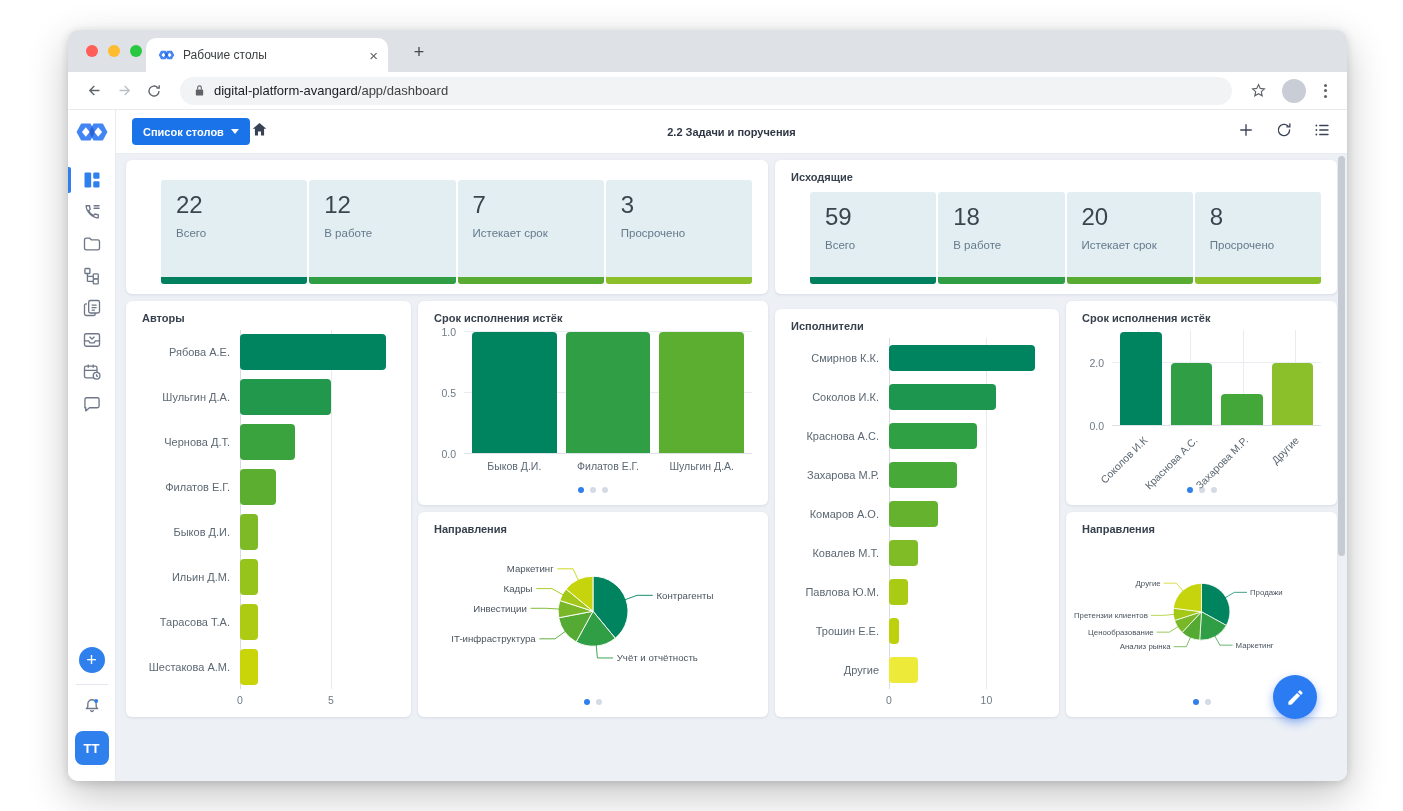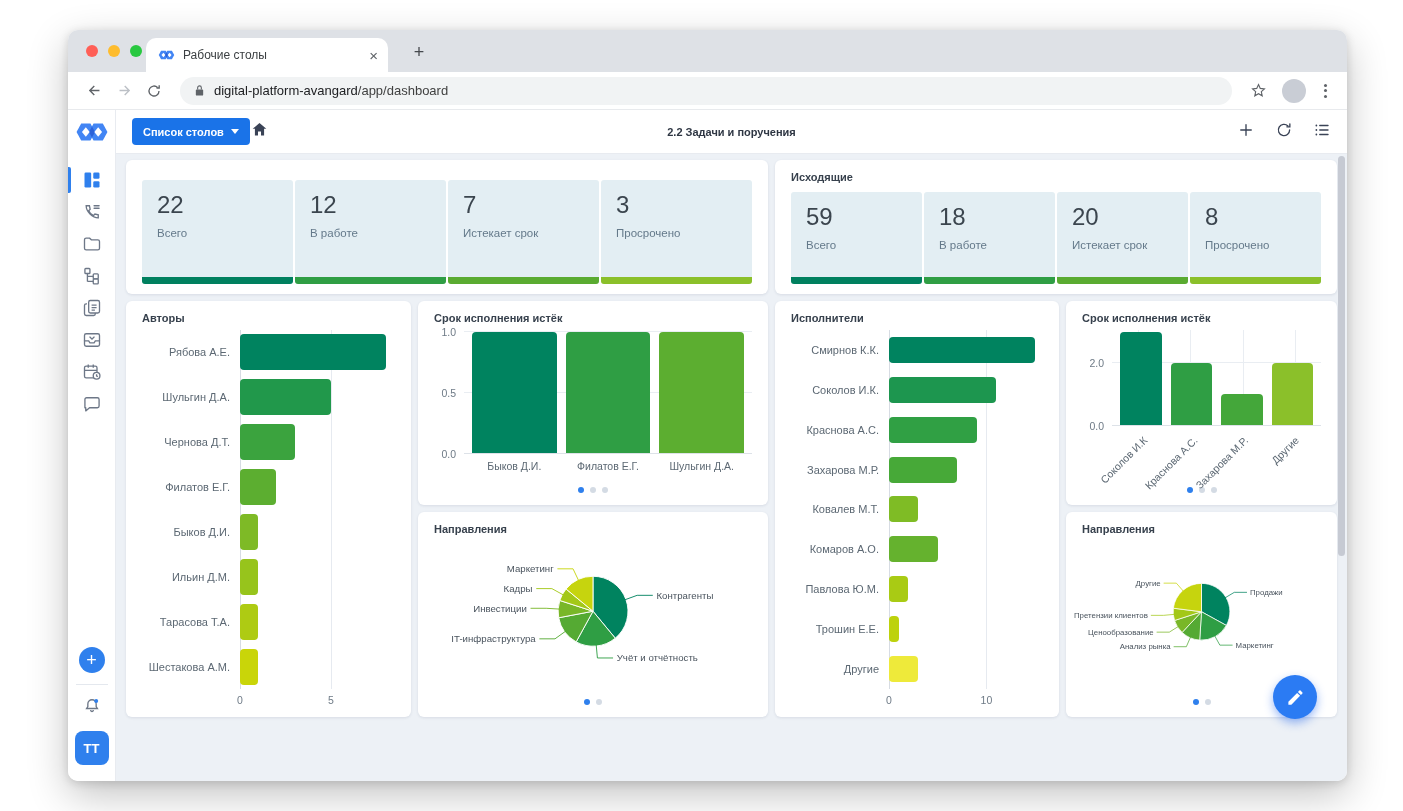--- a/index.html
+++ b/index.html
@@ -47,24 +47,24 @@
   .tb-title{ position:absolute; left:50%; transform:translateX(-50%); font-size:11px; font-weight:700; color:#2e3643; }
   .tb-right{ margin-left:auto; display:flex; gap:20px; align-items:center; }
 
   
   .content{ flex:1; background:#edf1f6; position:relative; padding:6px 10px 0; }
   .grid{ display:grid; grid-template-columns:285px 350px 284px 1fr; grid-template-rows:134px 204px 205px; gap:7px; }
   .card{ background:#fff; border-radius:6px; box-shadow:0 1px 3px rgba(25,39,80,.10); padding:11px 16px 10px; display:flex; flex-direction:column; min-height:0; min-width:0;}
   .card-title{ font-size:11px; font-weight:700; color:#37414d; }
   .c-incoming{ grid-column:1/3; grid-row:1; } .c-outgoing{ grid-column:3/5; grid-row:1; }
   .c-authors{ grid-column:1; grid-row:2/4; } .c-expl{ grid-column:2; grid-row:2; }
-  .c-dirl{ grid-column:2; grid-row:3; } .c-exec{ grid-column:3; grid-row:2/4; }
+  .c-dirl{ grid-column:2; grid-row:3; } .c-exec{ grid-column:3; grid-row:2/4;margin-top:8px; }
   .c-expr{ grid-column:4; grid-row:2; } .c-dirr{ grid-column:4; grid-row:3; }
 
-  .tiles{ display:flex; gap:2px; flex:1; margin-top:9px; }
+  .tiles{ display:flex; gap:2px; flex:1; margin-top:9px;margin-left:19px; }
   .tile{ flex:1; background:#e3eef3; border-radius:3px; display:flex; flex-direction:column; overflow:hidden; }
   .tile-body{ padding:11px 15px 0; }
   .tile-num{ font-size:24px; color:#3b454e; }
   .tile-label{ font-size:11.5px; color:#64798a; margin-top:8px; }
   .tile-bar{ height:7px; margin-top:auto; }
 
   .chart{ flex:1; display:flex; flex-direction:column; min-height:0; position:relative; padding-top:6px;}
   
   .hbar-rows{ flex:1; display:flex; flex-direction:column; justify-content:space-around; position:relative; z-index:1;}
   .hbar-row{ display:flex; align-items:center; }
@@ -497,29 +497,29 @@
          <div class="hbar-bar" style="width:58.44155844155844%;height:26px;background:#30a044"></div>
        </div>
                   </div>
                   <div class="hbar-row">
        <div class="hbar-label">Захарова М.Р.</div>
        <div class="hbar-track">
          <div class="hbar-bar" style="width:45.45454545454545%;height:26px;background:#47a938"></div>
        </div>
                   </div>
                   <div class="hbar-row">
+       <div class="hbar-label">Комаров А.О.</div>
+       <div class="hbar-track">
+         <div class="hbar-bar" style="width:32.467532467532465%;height:26px;background:#65b22e"></div>
+       </div>
+                  </div>
+                  <div class="hbar-row">
        <div class="hbar-label">Ковалев М.Т.</div>
        <div class="hbar-track">
          <div class="hbar-bar" style="width:19.480519480519483%;height:26px;background:#7fbc25"></div>
-       </div>
-                  </div>
-                  <div class="hbar-row">
-       <div class="hbar-label">Комаров А.О.</div>
-       <div class="hbar-track">
-         <div class="hbar-bar" style="width:32.467532467532465%;height:26px;background:#65b22e"></div>
        </div>
                   </div>
                   <div class="hbar-row">
        <div class="hbar-label">Павлова Ю.М.</div>
        <div class="hbar-track">
          <div class="hbar-bar" style="width:12.987012987012985%;height:26px;background:#a9cb14"></div>
        </div>
                   </div>
                   <div class="hbar-row">
        <div class="hbar-label">Трошин Е.Е.</div>

